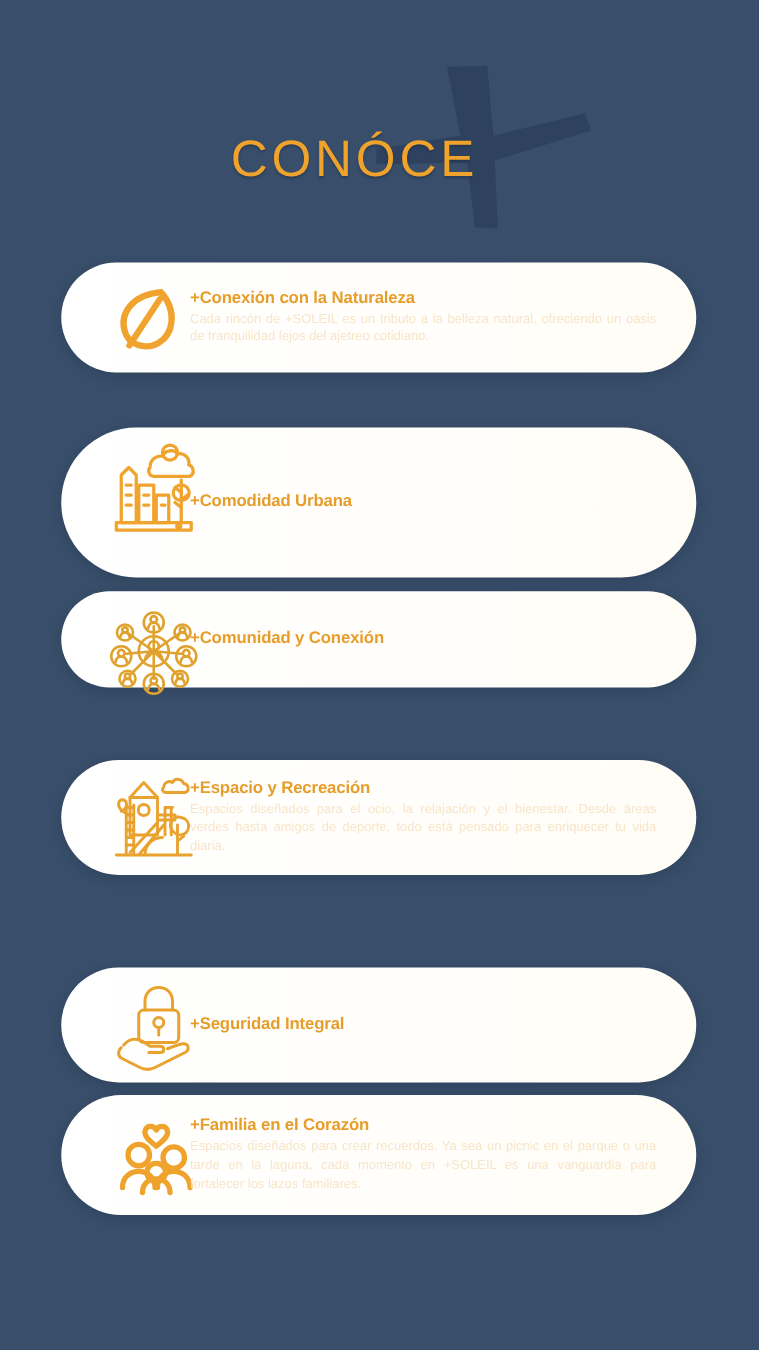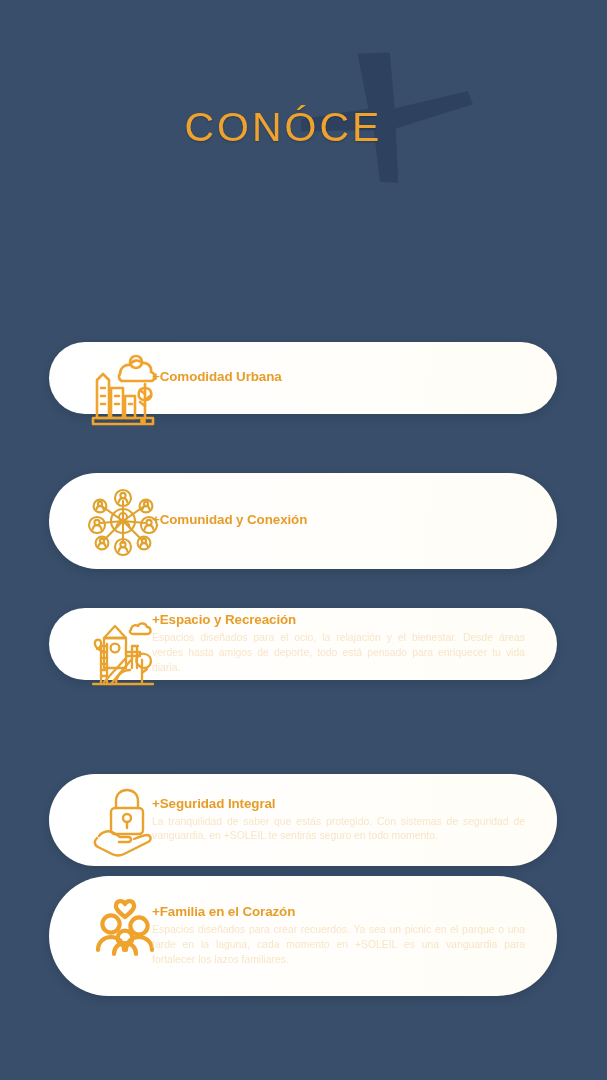--- a/index.html
+++ b/index.html
@@ -98,49 +98,61 @@
     color: #f7e3c4;
     text-align: justify;
     margin: 0;
     padding-right: 12px;
     opacity: 0.92;
   }
 
   
   #card-1 { top: 210px; height: 88px; }
   #card-1 .card-icon { left: 40px; top: 14px; width: 64px; height: 62px; }
-  #card-2 { top: 342px; height: 72px; }
+  #card-2 { top: 342px; height: 120px; }
   #card-2 .card-icon { left: 38px; top: 8px; width: 72px; height: 80px; }
-  #card-3 { top: 473px; height: 96px; }
+  #card-3 { top: 473px; height: 77px; }
   #card-3 .card-icon { left: 38px; top: 8px; width: 72px; height: 80px; }
-  #card-4 { top: 608px; height: 72px; }
+  #card-4 { top: 608px; height: 92px; }
   #card-4 .card-icon { left: 38px; top: 8px; width: 72px; height: 78px; }
   #card-5 { top: 742px; height: 92px; margin-top: 32px; }
   #card-5 .card-icon { left: 42px; top: 8px; width: 68px; height: 76px; }
-  #card-6 { top: 876px; height: 120px; }
+  #card-6 { top: 876px; height: 96px; }
   #card-6 .card-icon { left: 42px; top: 8px; width: 68px; height: 76px; }
 
   .icon-svg { width: 100%; height: 100%; display: block; }
 </style>
 </head>
 <body>
 
 <div id="poster">
 
   <div id="header">
     <div id="plus-decoration">
       <svg class="icon-svg" viewBox="0 0 180 140" xmlns="http://www.w3.org/2000/svg">
         <g transform="rotate(-9 90 70)" fill="#2e4260">
           <path d="M72 2 L104 6 L100 62 L175 56 L178 70 L98 82 L92 136 L74 132 L76 80 L4 70 L6 58 L74 58 Z"></path>
         </g>
       </svg>
     </div>
     <div id="poster-title">CONÓCE</div>
   </div>
 
+  <div class="card" id="card-1">
+    <div class="card-icon">
+      <svg class="icon-svg" viewBox="0 0 64 64" xmlns="http://www.w3.org/2000/svg" fill="none" stroke="#f0a32d" stroke-width="5.2" stroke-linecap="round" stroke-linejoin="round">
+        <path d="M40 10 C16 12 6 28 10 42 C13 54 27 58 38 52 C50 45 54 26 40 10 Z"></path>
+        <path d="M39 16 L14 54"></path>
+      </svg>
+    </div>
+    <div class="card-body">
+      <div class="card-title">+Conexión con la Naturaleza</div>
+      <div class="card-text">Cada rincón de +SOLEIL es un tributo a la belleza natural, ofreciendo un oasis de tranquilidad lejos del ajetreo cotidiano.</div>
+    </div>
+  </div>
 
   <div class="card" id="card-2">
     <div class="card-icon">
       <svg class="icon-svg" viewBox="0 0 72 80" xmlns="http://www.w3.org/2000/svg" fill="none" stroke="#f0a32d" stroke-width="2.6" stroke-linecap="round" stroke-linejoin="round">
         <circle cx="49" cy="12" r="6"></circle>
         <path d="M33 24 c0-6 5-10 10-9 2-5 9-6 12-2 6-1 10 4 9 9 4 1 5 7 1 9 H36 c-4 0-5-5-3-7z"></path>
         <path d="M10 30 l6-6 6 6 v38 H10z"></path>
         <path d="M24 38 h12 v30 H24z"></path>
         <path d="M38 46 h10 v22 H38z"></path>
         <path d="M14 38 h4 M14 46 h4 M14 54 h4 M28 46 h4 M28 54 h4 M42 54 h3"></path>
@@ -243,21 +255,20 @@
         <path d="M25 26 v-7 c0-7 5-11 11-11 s11 4 11 11 v7"></path>
         <rect x="20" y="26" width="32" height="26" rx="4"></rect>
         <circle cx="36" cy="36" r="4"></circle>
         <path d="M36 40 v6"></path>
         <path d="M8 54 c4-5 10-6 15-3 l6 4 h8 c4 0 4 5 0 5 h-9"></path>
         <path d="M6 56 c-3 3-3 7 1 9 l14 7 c4 2 8 2 12 0 l24-12 c4-2 3-7-1-7 -3 0-8 2-13 4"></path>
       </svg>
     </div>
     <div class="card-body">
       <div class="card-title">+Seguridad Integral</div>
-      <div class="card-text">La tranquilidad de saber que estás protegido. Con sistemas de seguridad de vanguardia, en +SOLEIL te sentirás seguro en todo momento.</div>
     </div>
   </div>
 
   <div class="card" id="card-6">
     <div class="card-icon">
       <svg class="icon-svg" viewBox="0 0 68 76" xmlns="http://www.w3.org/2000/svg" fill="none" stroke="#efa32c" stroke-width="4.2" stroke-linecap="round" stroke-linejoin="round">
         <path d="M34 20 c-2-4-8-4-9 1 -1 4 4 8 9 12 5-4 10-8 9-12 -1-5-7-5-9-1z"></path>
         <circle cx="20" cy="40" r="8.6"></circle>
         <path d="M7 66 c0-8 6-13 13-13 s13 5 13 13"></path>
         <circle cx="48" cy="42" r="8.6"></circle>

